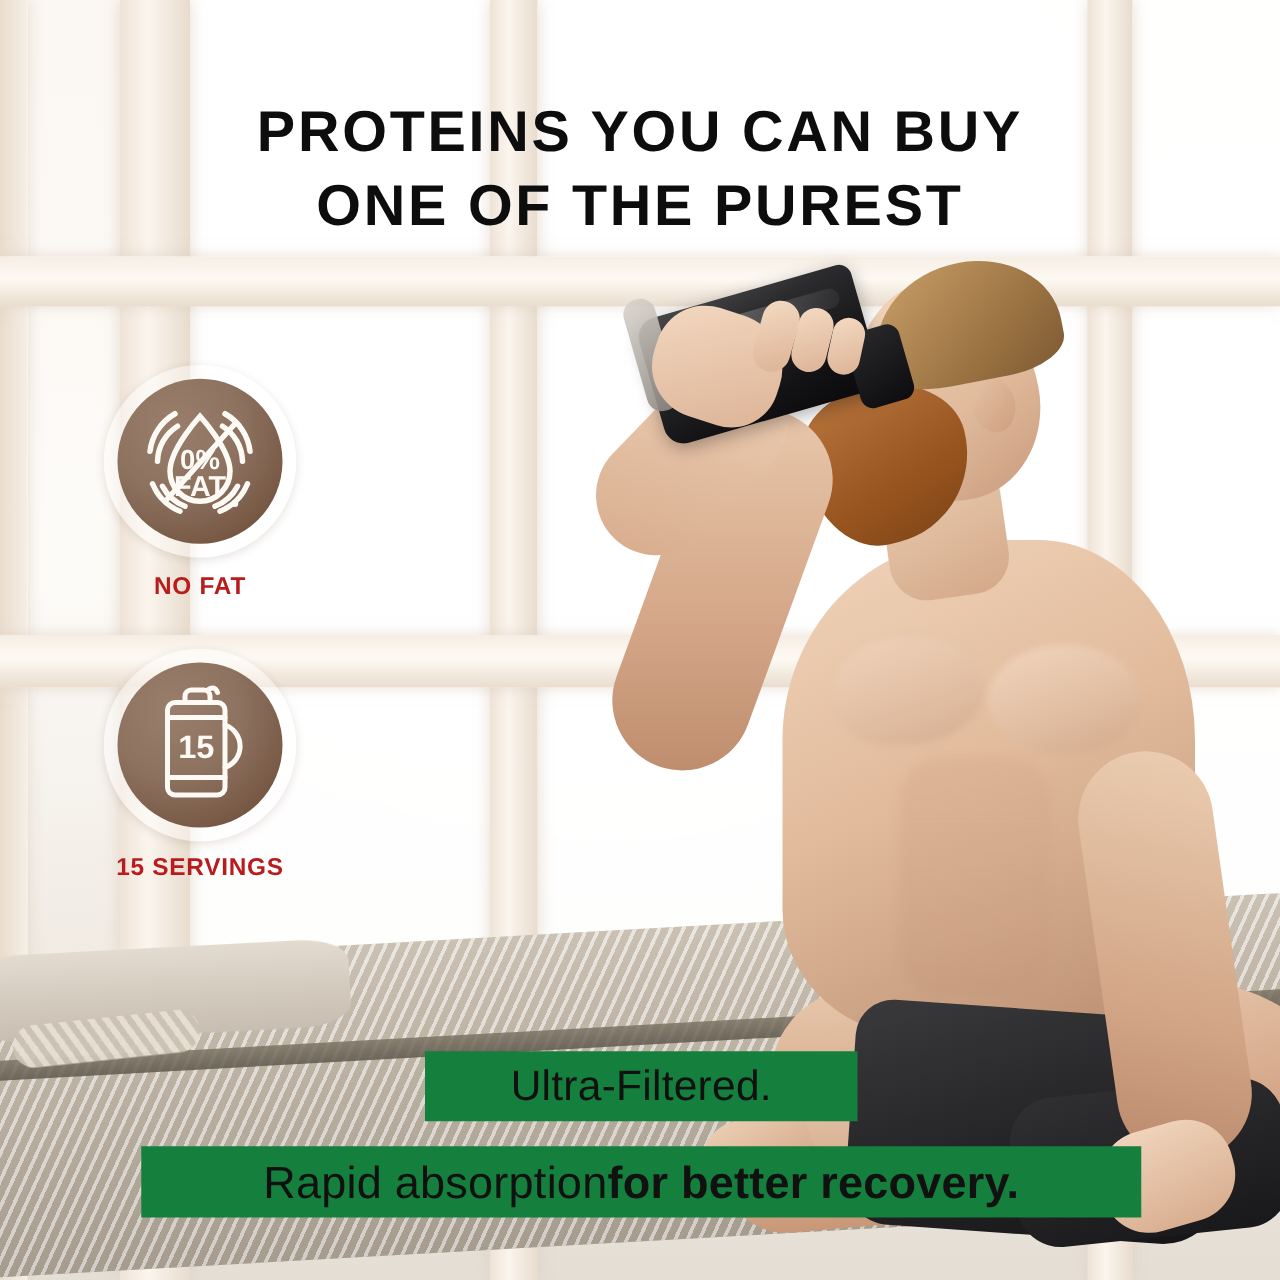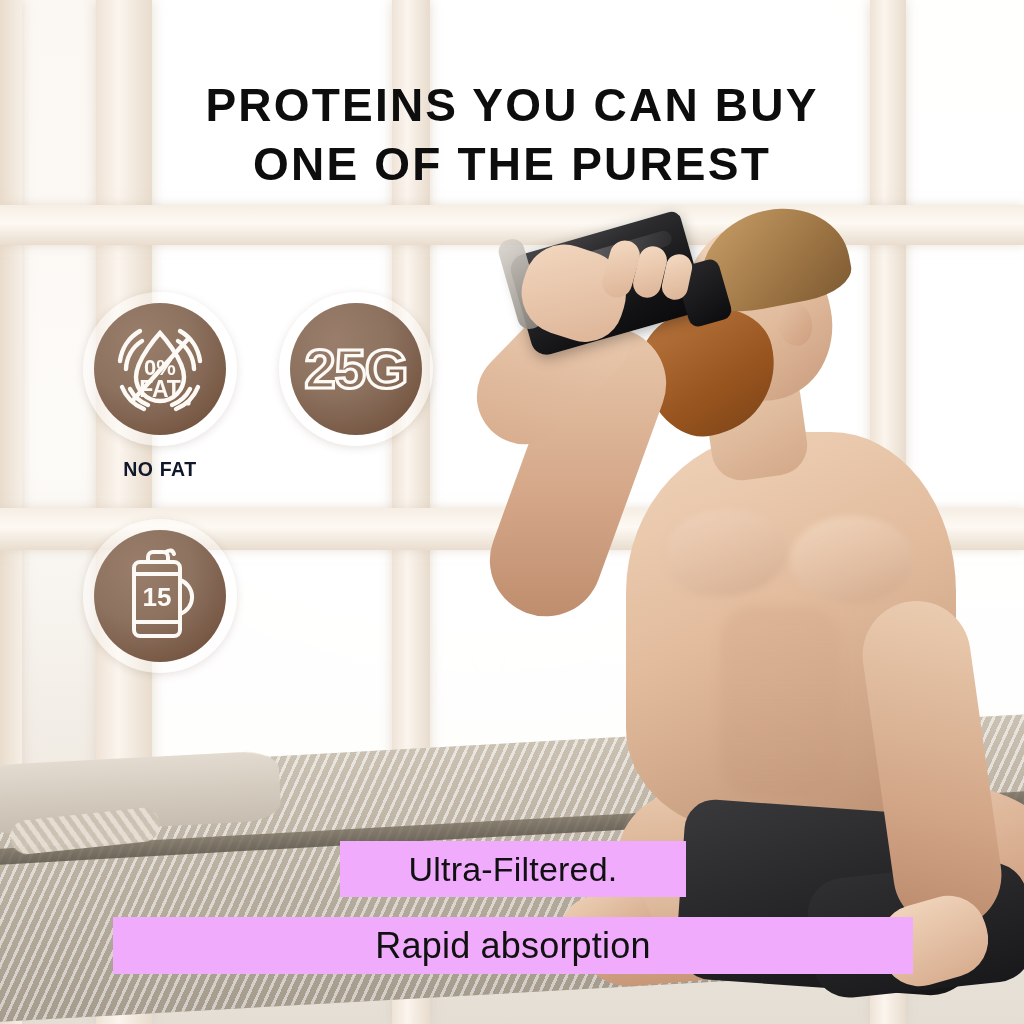--- a/index.html
+++ b/index.html
@@ -105,25 +105,25 @@
   .badge{width:196px;text-align:center;}
   .ring{position:relative;width:154px;height:154px;margin:0 auto;border-radius:50%;
     background:rgba(255,255,255,.42);
     box-shadow:0 2px 8px rgba(120,100,85,.18);}
   .disc{position:absolute;left:11px;top:11px;width:132px;height:132px;border-radius:50%;
     background:
       radial-gradient(circle at 34% 28%, #9a7e6b 0%, #8d7260 42%, #7a5c48 72%, #67442f 100%);
     display:flex;align-items:center;justify-content:center;}
   .disc svg{display:block;}
   .blabel{margin-top:10px;font-weight:bold;font-size:19.5px;line-height:1.16;
-    letter-spacing:.6px;color:#0f172a;}
+    letter-spacing:.6px;color:#b91c1c;}
   .r1 .blabel{margin-top:12px;}
 
   
-  .banner{position:absolute;background:#f0abfc;display:flex;align-items:center;
+  .banner{position:absolute;background:#15803d;display:flex;align-items:center;
     color:#111;white-space:nowrap;}
   .b1{left:340px;top:841px;width:346px;height:56px;justify-content:center;
     font-size:34px;font-weight:300;letter-spacing:.2px;}
   .b2{left:113px;top:917px;width:800px;height:57px;justify-content:center;
     font-size:36px;font-weight:300;letter-spacing:.2px;}
   .b2 .bold{font-weight:bold;}
 </style>
 </head>
 <body>
 
@@ -216,27 +216,20 @@
               <text x="52" y="80" text-anchor="middle" fill="#fdfaf6" font-family="Liberation Sans, sans-serif" font-size="23" font-weight="bold">FAT</text>
             </svg>
           </div>
         </div>
         <div class="blabel">
           <span>NO FAT</span>
         </div>
       </div>
 
       <div class="badge">
-        <div class="ring">
-          <div class="disc">
-            <svg width="112" height="70" viewBox="0 0 112 70">
-              <text x="56" y="54" text-anchor="middle" fill="none" stroke="#fdfaf6" stroke-width="3.2" font-family="Liberation Sans, sans-serif" font-size="56" font-weight="bold" letter-spacing="-1">25G</text>
-            </svg>
-          </div>
-        </div>
       </div>
 
     </div>
 
     <div class="brow r2" style="margin-top:38px;align-items:flex-end;">
 
       <div class="badge">
         <div class="ring">
           <div class="disc">
             <svg width="100" height="104" viewBox="0 0 100 104">
@@ -245,29 +238,33 @@
                 <line x1="24" y1="30" x2="70" y2="30"></line>
                 <line x1="24" y1="78" x2="70" y2="78"></line>
                 <path d="M70 36 a18 18 0 0 1 0 34"></path>
                 <path d="M38 18 v-5 a5 5 0 0 1 5 -5 h10 a5 5 0 0 1 5 5 v5"></path>
                 <path d="M56 8 q6 -4 8 2"></path>
               </g>
               <text x="47" y="62" text-anchor="middle" fill="#fdfaf6" font-family="Liberation Sans, sans-serif" font-size="26" font-weight="bold">15</text>
             </svg>
           </div>
         </div>
+        <div class="blabel">
+          <span>15 SERVINGS</span>
+        </div>
       </div>
 
       <div class="badge">
       </div>
 
     </div>
   </div>
 
   <div class="banner b1">
     <span>Ultra-Filtered.</span>
   </div>
 
   <div class="banner b2">
     <span>Rapid absorption </span>
+      <span class="bold">for better recovery.</span>
   </div>
 
 </div>
 
 </body></html>

